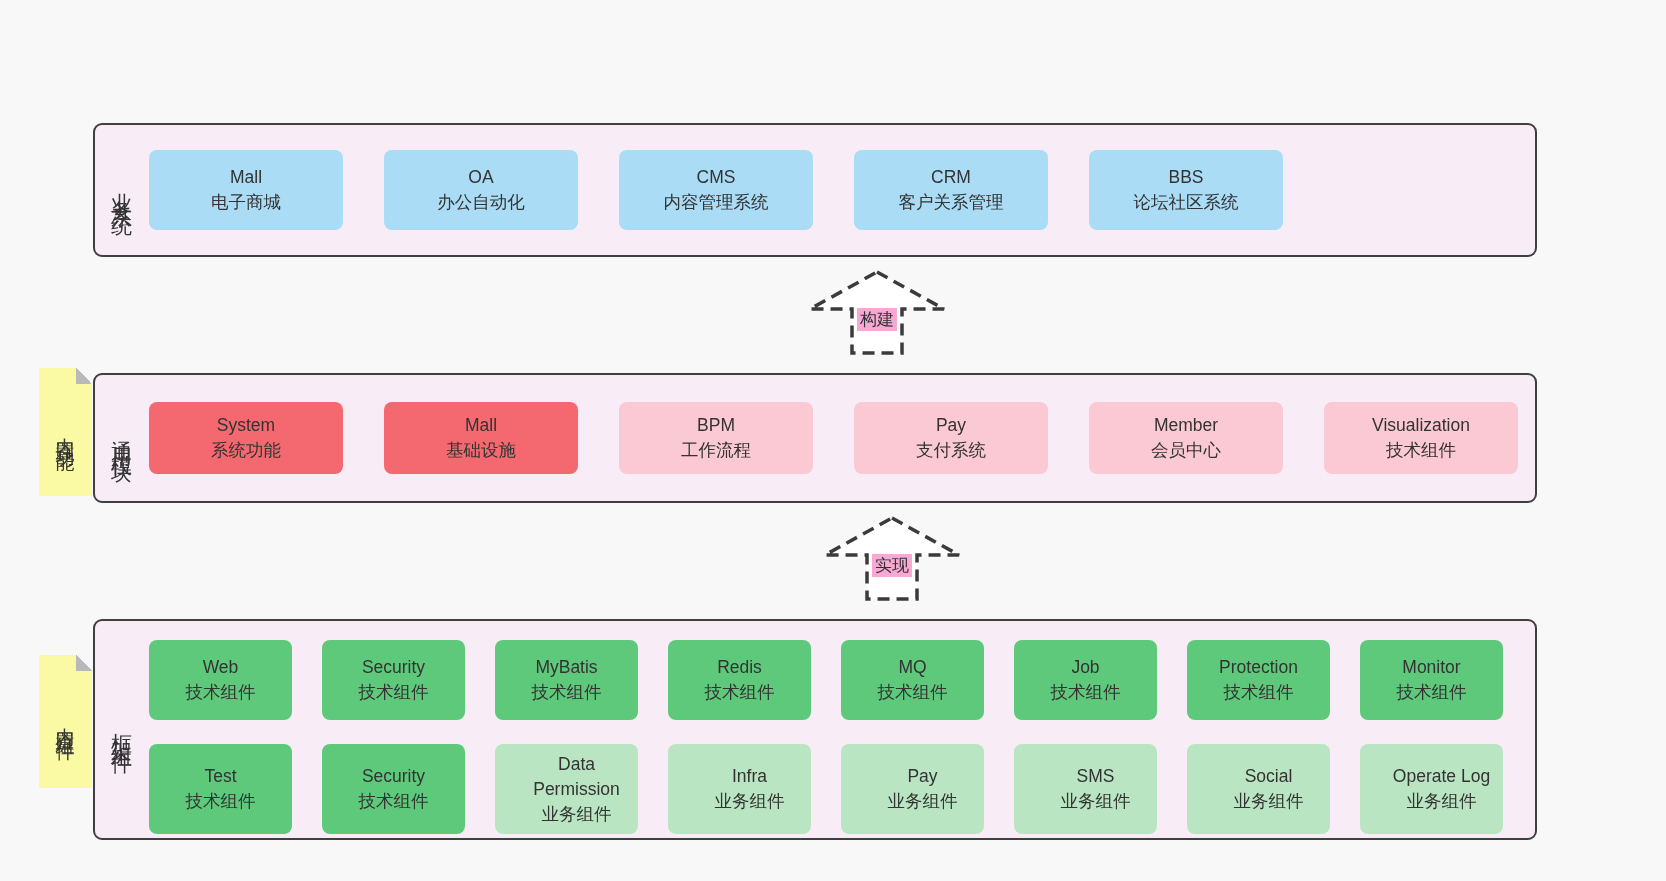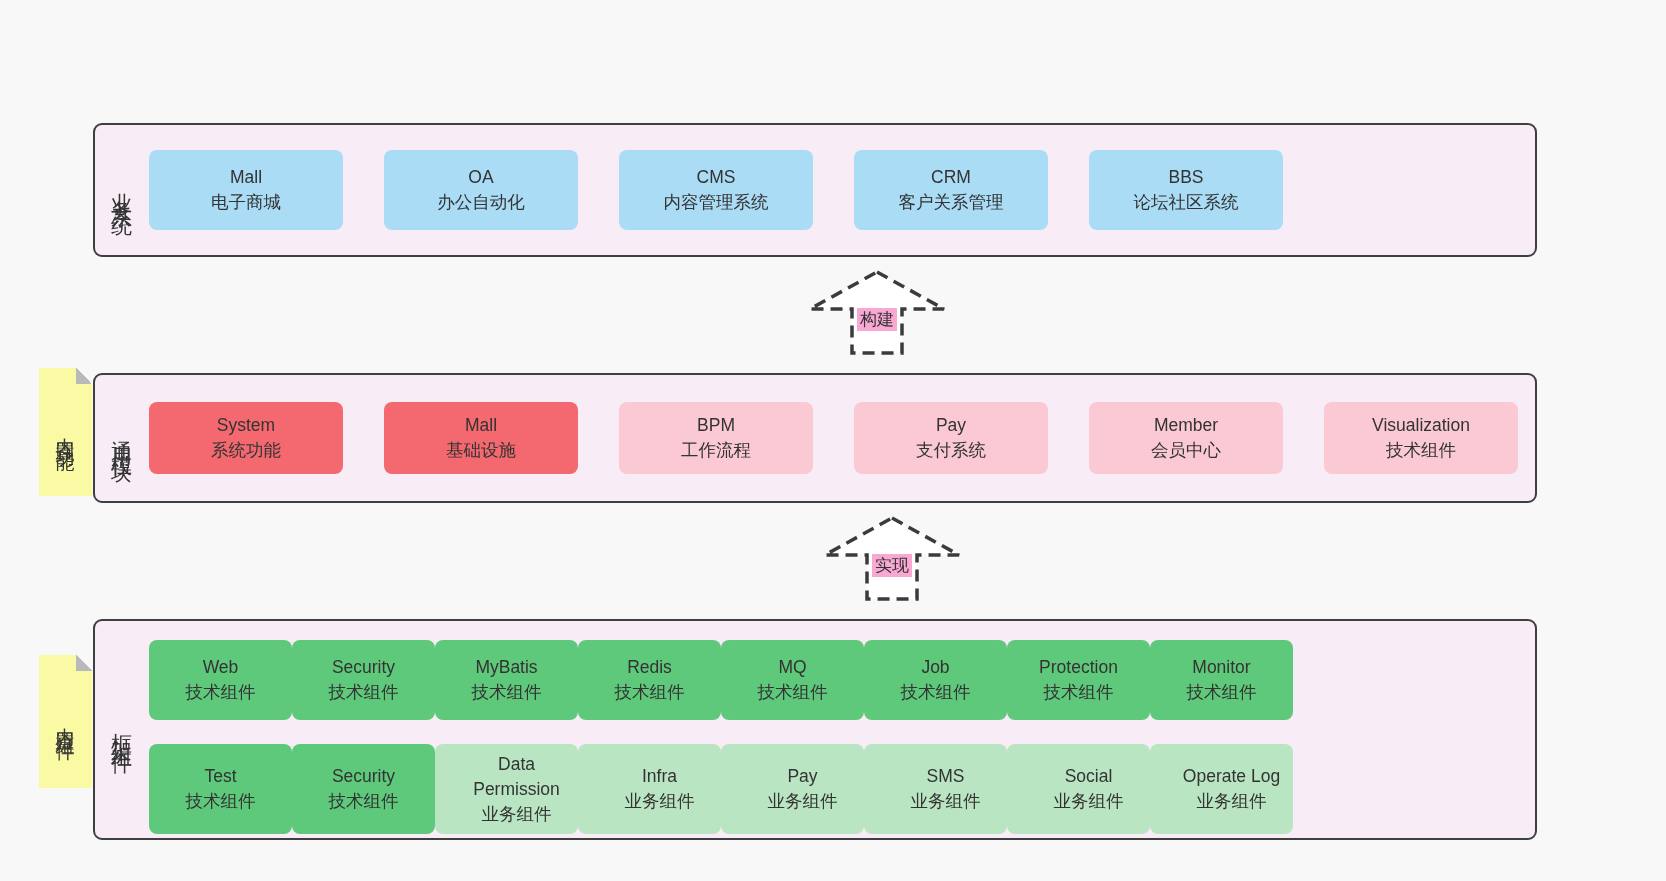--- a/index.html
+++ b/index.html
@@ -37,21 +37,21 @@
   }
   #band-modules .box { height:72px; }
   .box.blue   { background:#aadcf6; }
   .box.red    { background:#f4696f; }
   .box.pink   { background:#fbc9d3; }
   .box.gdark  { background:#5fc97b; }
   .box.glight { background:#b9e5c2;padding-left:24px; }
 
   
   .comp-rows { flex:1; display:flex; flex-direction:column; padding-top:19px; gap:24px; }
-  .comp-row  { display:flex; }
+  .comp-row  { display:flex; gap:30px; }
   .comp-row .box { width:143px; height:80px; }
   .comp-row.second .box { height:90px; }
 
   
   .sticky {
     position:absolute; left:39px; width:53px; background:#fafaa4;
     display:flex; align-items:center; justify-content:center;
   }
   #sticky-functions  { top:368px; height:128px; }
   #sticky-components { top:655px; height:133px; }

